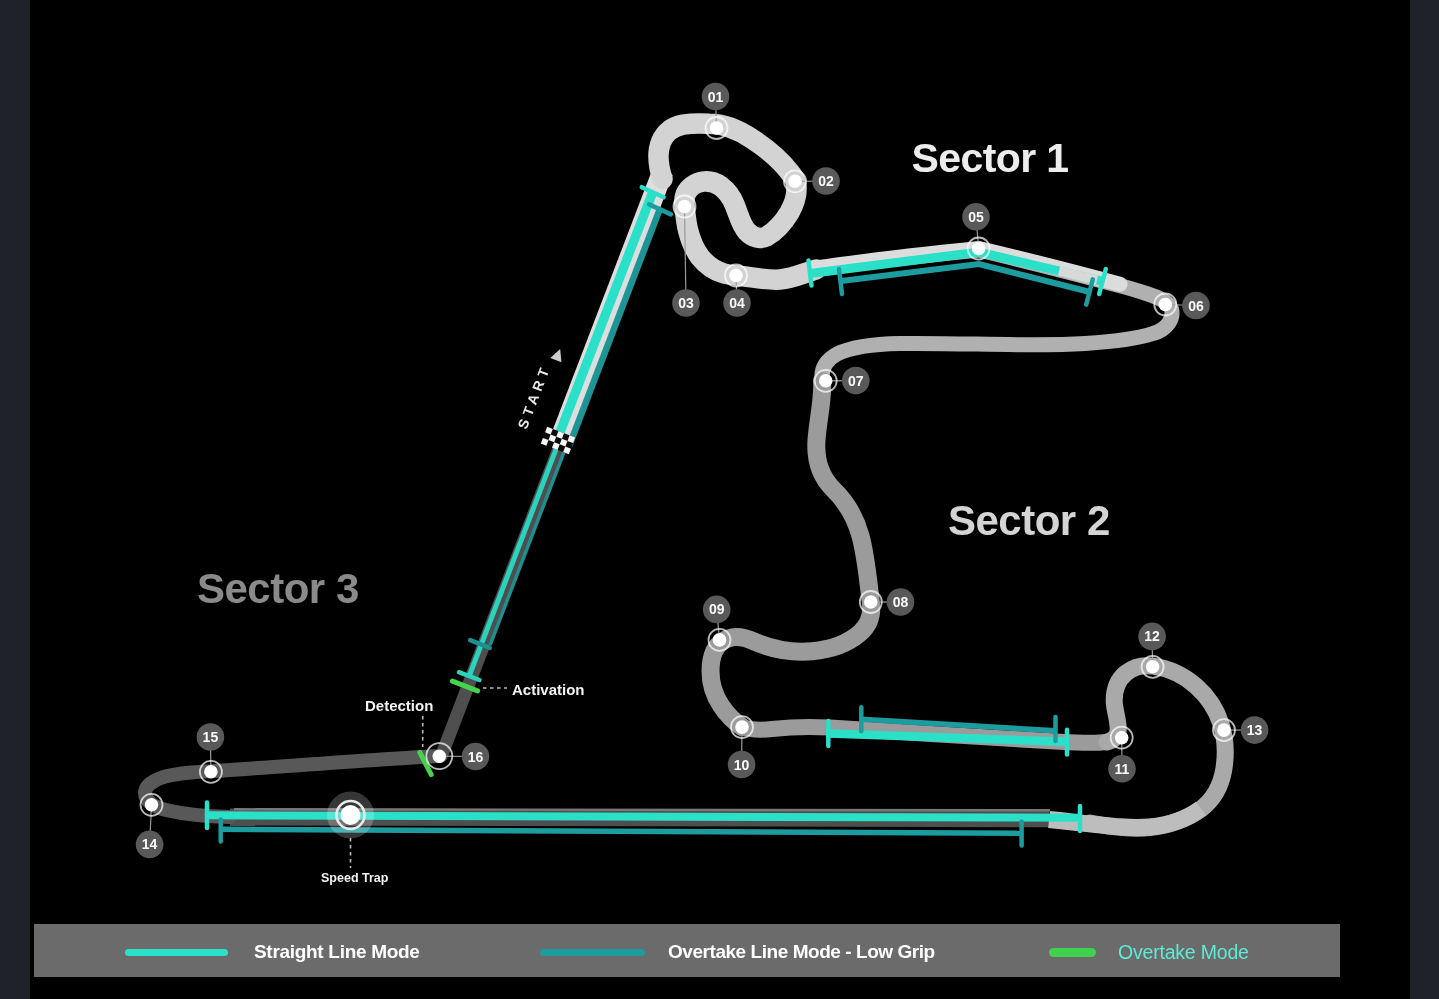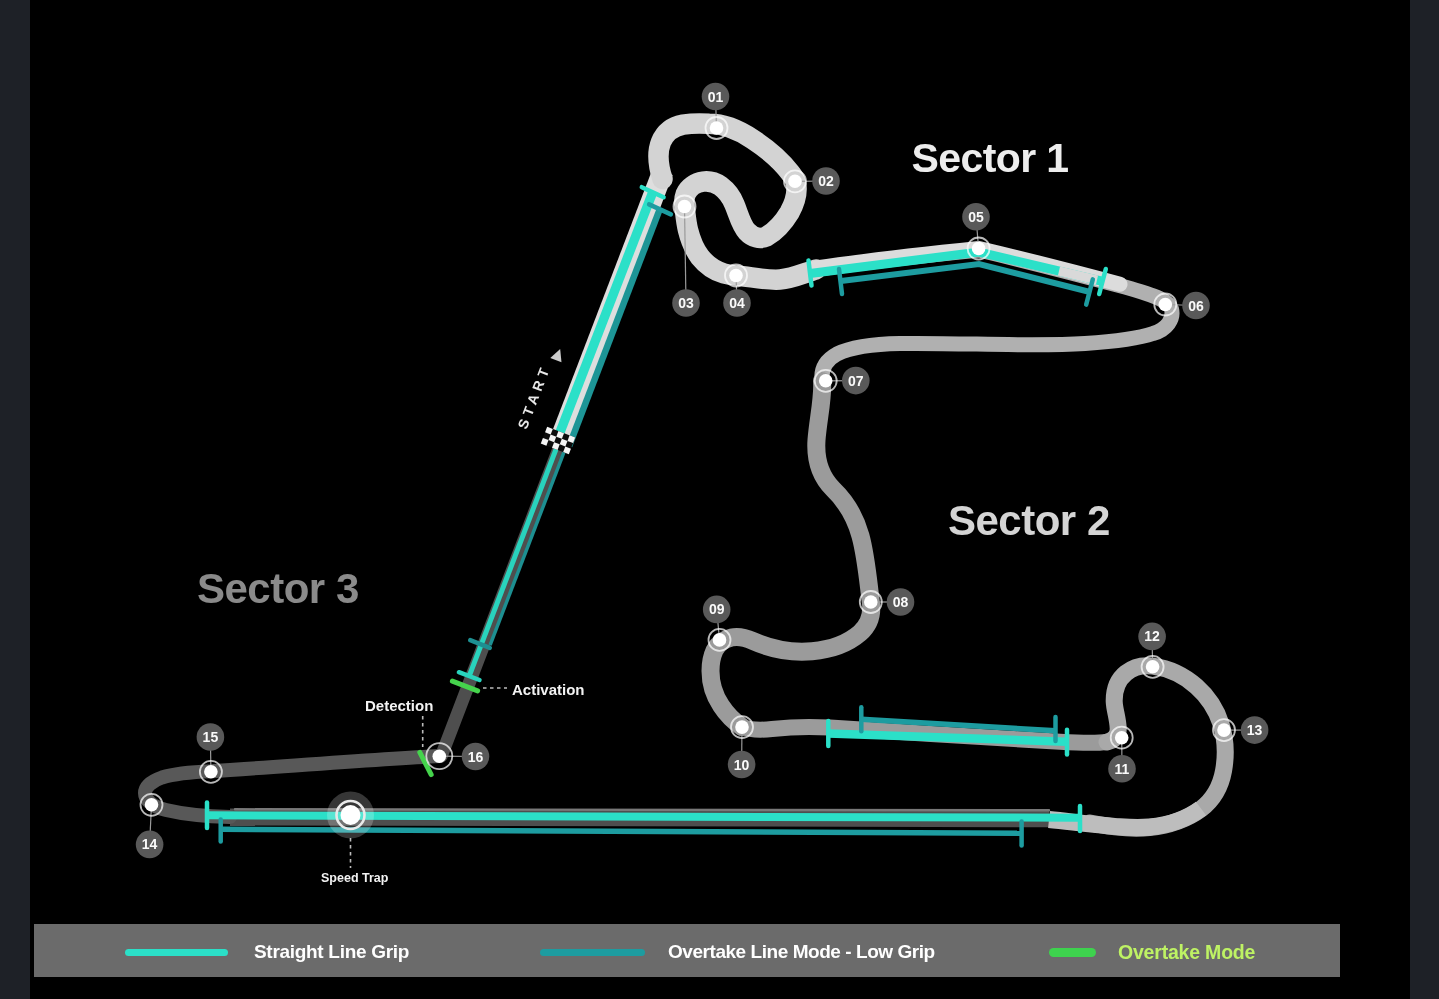--- a/index.html
+++ b/index.html
@@ -259,19 +259,19 @@
         <text x="149.6" y="849.4" font-size="14" font-weight="bold" fill="#fafafa" text-anchor="middle">14</text>
     <circle cx="210.4" cy="737" r="13.8" fill="#595959"></circle>
         <text x="210.4" y="742" font-size="14" font-weight="bold" fill="#fafafa" text-anchor="middle">15</text>
     <circle cx="475.5" cy="756.5" r="13.8" fill="#595959"></circle>
         <text x="475.5" y="761.5" font-size="14" font-weight="bold" fill="#fafafa" text-anchor="middle">16</text>
     </g>
   </svg>
 
   <div style="position:absolute;left:34px;top:924px;width:1306px;height:53px;background:#6b6b6b;">
     <div style="position:absolute;left:91px;top:25px;width:103px;height:7px;border-radius:3.5px;background:#2be0c8;"></div>
-    <div style="position:absolute;left:220px;top:17px;font-size:19px;font-weight:bold;color:#fff;letter-spacing:-0.3px;">Straight Line Grip</div>
+    <div style="position:absolute;left:220px;top:17px;font-size:19px;font-weight:bold;color:#fff;letter-spacing:-0.3px;">Straight Line Mode</div>
     <div style="position:absolute;left:506px;top:25px;width:105px;height:7px;border-radius:3.5px;background:#1d9ca0;"></div>
     <div style="position:absolute;left:634px;top:17px;font-size:19px;font-weight:bold;color:#fff;letter-spacing:-0.45px;">Overtake Line Mode - Low Grip</div>
     <div style="position:absolute;left:1015px;top:24px;width:47px;height:9px;border-radius:4.5px;background:#3ed24e;"></div>
-    <div style="position:absolute;left:1084px;top:17px;font-size:19.5px;font-weight:bold;color:#bef264;letter-spacing:-0.2px;text-align:center;">Overtake Mode</div>
+    <div style="position:absolute;left:1084px;top:17px;font-size:19.5px;font-weight:normal;color:#5eead4;letter-spacing:-0.2px;text-align:center;">Overtake Mode</div>
   </div>
 </div>
 
 </body></html>

